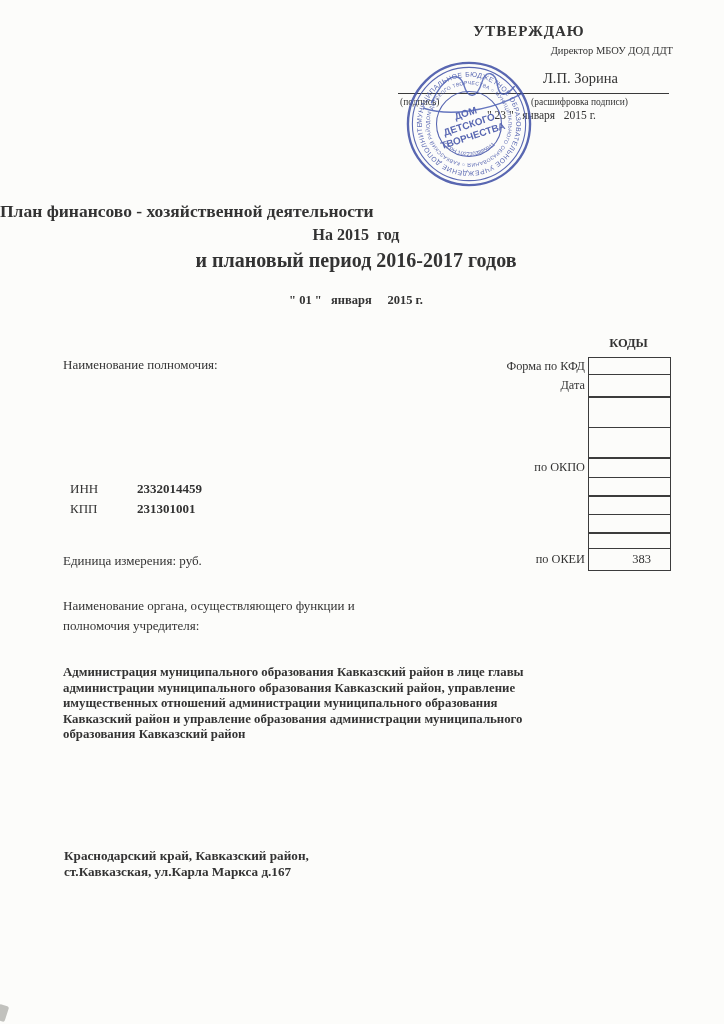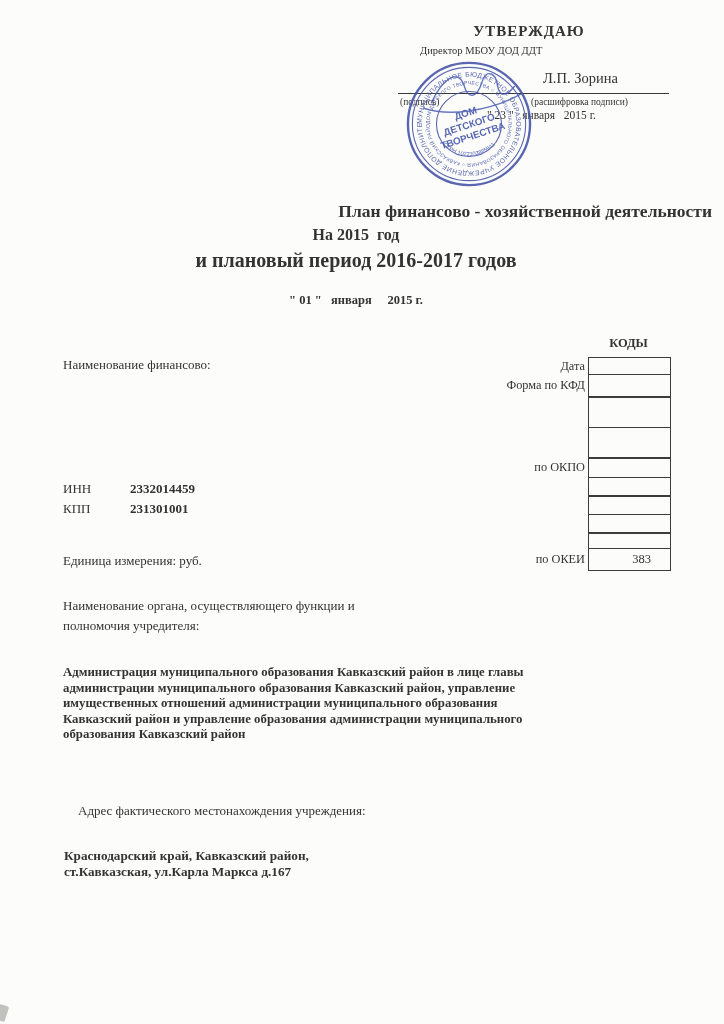--- a/index.html
+++ b/index.html
@@ -12,32 +12,32 @@
   .page{
     position:relative;width:724px;height:1024px;
     background:#fcfcfa;overflow:hidden;
   }
   .abs{position:absolute;}
   .pre{white-space:pre-wrap;}
   .b{font-weight:700;}
 
   
   .utv{left:398px;top:23px;width:262px;text-align:center;font-size:15px;font-weight:600;letter-spacing:1px;}
-  .director{left:420px;top:45px;width:262px;text-align:left;font-size:10.5px;}
+  .director{left:411px;top:45px;width:262px;text-align:right;font-size:10.5px;}
   .approver-name{left:543px;top:70px;font-size:14.5px;}
   .sign-line{left:398px;top:93px;width:271px;height:0;border-top:1.6px solid #3a3a3a;}
   .cap1{left:400px;top:97px;font-size:9.5px;}
   .cap2{left:531px;top:97px;font-size:9.5px;}
   .app-date{left:487px;top:109px;font-size:11.5px;white-space:pre;}
 
   
   .stamp{left:404px;top:59px;width:130px;height:130px;opacity:.88;}
 
   
-  .t1{left:0;top:201px;width:712px;text-align:right;font-size:17.5px;font-weight:700;}
+  .t1{left:0;top:201px;width:712px;text-align:left;font-size:17.5px;font-weight:700;}
   .t2{left:0;top:226px;width:712px;text-align:center;font-size:16px;font-weight:700;white-space:pre;}
   .t3{left:0;top:249px;width:712px;text-align:center;font-size:20px;font-weight:700;}
   .tdate{left:0;top:293px;width:712px;text-align:center;font-size:12.5px;font-weight:700;white-space:pre;}
 
   
   .kody{left:587px;top:336px;width:83px;text-align:center;font-size:12.5px;font-weight:bold;}
   .codes{left:480px;top:357px;}
   .code-row{display:flex;}
   .code-row + .code-row{margin-top:-1.5px;}
   .code-label{width:105px;text-align:right;padding-right:3px;font-size:12.3px;align-self:center;line-height:1;}
@@ -50,21 +50,21 @@
   .code-row:nth-child(5) .code-box{height:21px;}
   .code-row:nth-child(6) .code-box{height:20px;}
   .code-row:nth-child(7) .code-box{height:20px;}
   .code-row:nth-child(8) .code-box{height:20px;}
   .code-row:nth-child(9) .code-box{height:17px;}
   .code-row:nth-child(10) .code-box{height:23px;}
 
   
   .org-label{left:63px;top:357px;font-size:13px;}
   .org-name{left:63px;top:377px;font-size:13px;line-height:15.8px;}
-  .id-row{left:63px;display:flex;font-size:13px;}
+  .id-row{left:70px;display:flex;font-size:13px;}
   .inn-row{top:481px;}
   .kpp-row{top:501px;align-items:flex-end;}
   .id-label{width:67px;}
   .unit{left:63px;top:553px;font-size:13px;}
   .founder-label{left:63px;top:596px;font-size:13px;line-height:20px;}
   .founder-text{left:63px;top:665px;width:575px;font-size:12.8px;line-height:15.6px;}
   .addr-label{left:78px;top:803px;font-size:13px;}
   .addr-text{left:64px;top:848px;font-size:13.2px;line-height:15.8px;}
 
   
@@ -115,25 +115,25 @@
   </svg>
 
   <div class="abs t1">План финансово - хозяйственной деятельности</div>
   <div class="abs t2">На 2015  год</div>
   <div class="abs t3">и плановый период 2016-2017 годов</div>
   <div class="abs tdate">" 01 "   января     2015 г.</div>
 
   <div class="abs kody">КОДЫ</div>
   <div class="abs codes">
     <div class="code-row">
-      <div class="code-label">Дата</div>
+      <div class="code-label">Форма по КФД</div>
       <div class="code-box"></div>
     </div>
     <div class="code-row">
-      <div class="code-label">Форма по КФД</div>
+      <div class="code-label">Дата</div>
       <div class="code-box"></div>
     </div>
     <div class="code-row">
       <div class="code-label"></div>
       <div class="code-box"></div>
     </div>
     <div class="code-row">
       <div class="code-label"></div>
       <div class="code-box"></div>
     </div>
@@ -156,39 +156,38 @@
     <div class="code-row">
       <div class="code-label"></div>
       <div class="code-box"></div>
     </div>
     <div class="code-row">
       <div class="code-label">по ОКЕИ</div>
       <div class="code-box">383</div>
     </div>
   </div>
 
-  <div class="abs org-label">Наименование  финансово:</div>
+  <div class="abs org-label">Наименование  полномочия:</div>
 
   <div class="abs id-row inn-row">
     <span class="id-label">ИНН</span>
     <span class="b">2332014459</span>
   </div>
   <div class="abs id-row kpp-row">
     <span class="id-label">КПП</span>
     <span class="b">231301001</span>
   </div>
 
   <div class="abs unit">Единица измерения: руб.</div>
 
   <div class="abs founder-label pre">Наименование органа, осуществляющего функции и
 полномочия учредителя:</div>
   <div class="abs founder-text b pre">Администрация муниципального образования Кавказский район в лице главы
 администрации муниципального образования Кавказский район, управление
 имущественных отношений администрации муниципального образования
 Кавказский район и управление образования администрации муниципального
 образования Кавказский район</div>
 
-  <div class="abs addr-label">Адрес фактического местонахождения учреждения:</div>
   <div class="abs addr-text b pre">Краснодарский край, Кавказский район,
 ст.Кавказская, ул.Карла Маркса д.167</div>
 
   <div class="abs smudge"></div>
 </div>
 
 </body></html>

